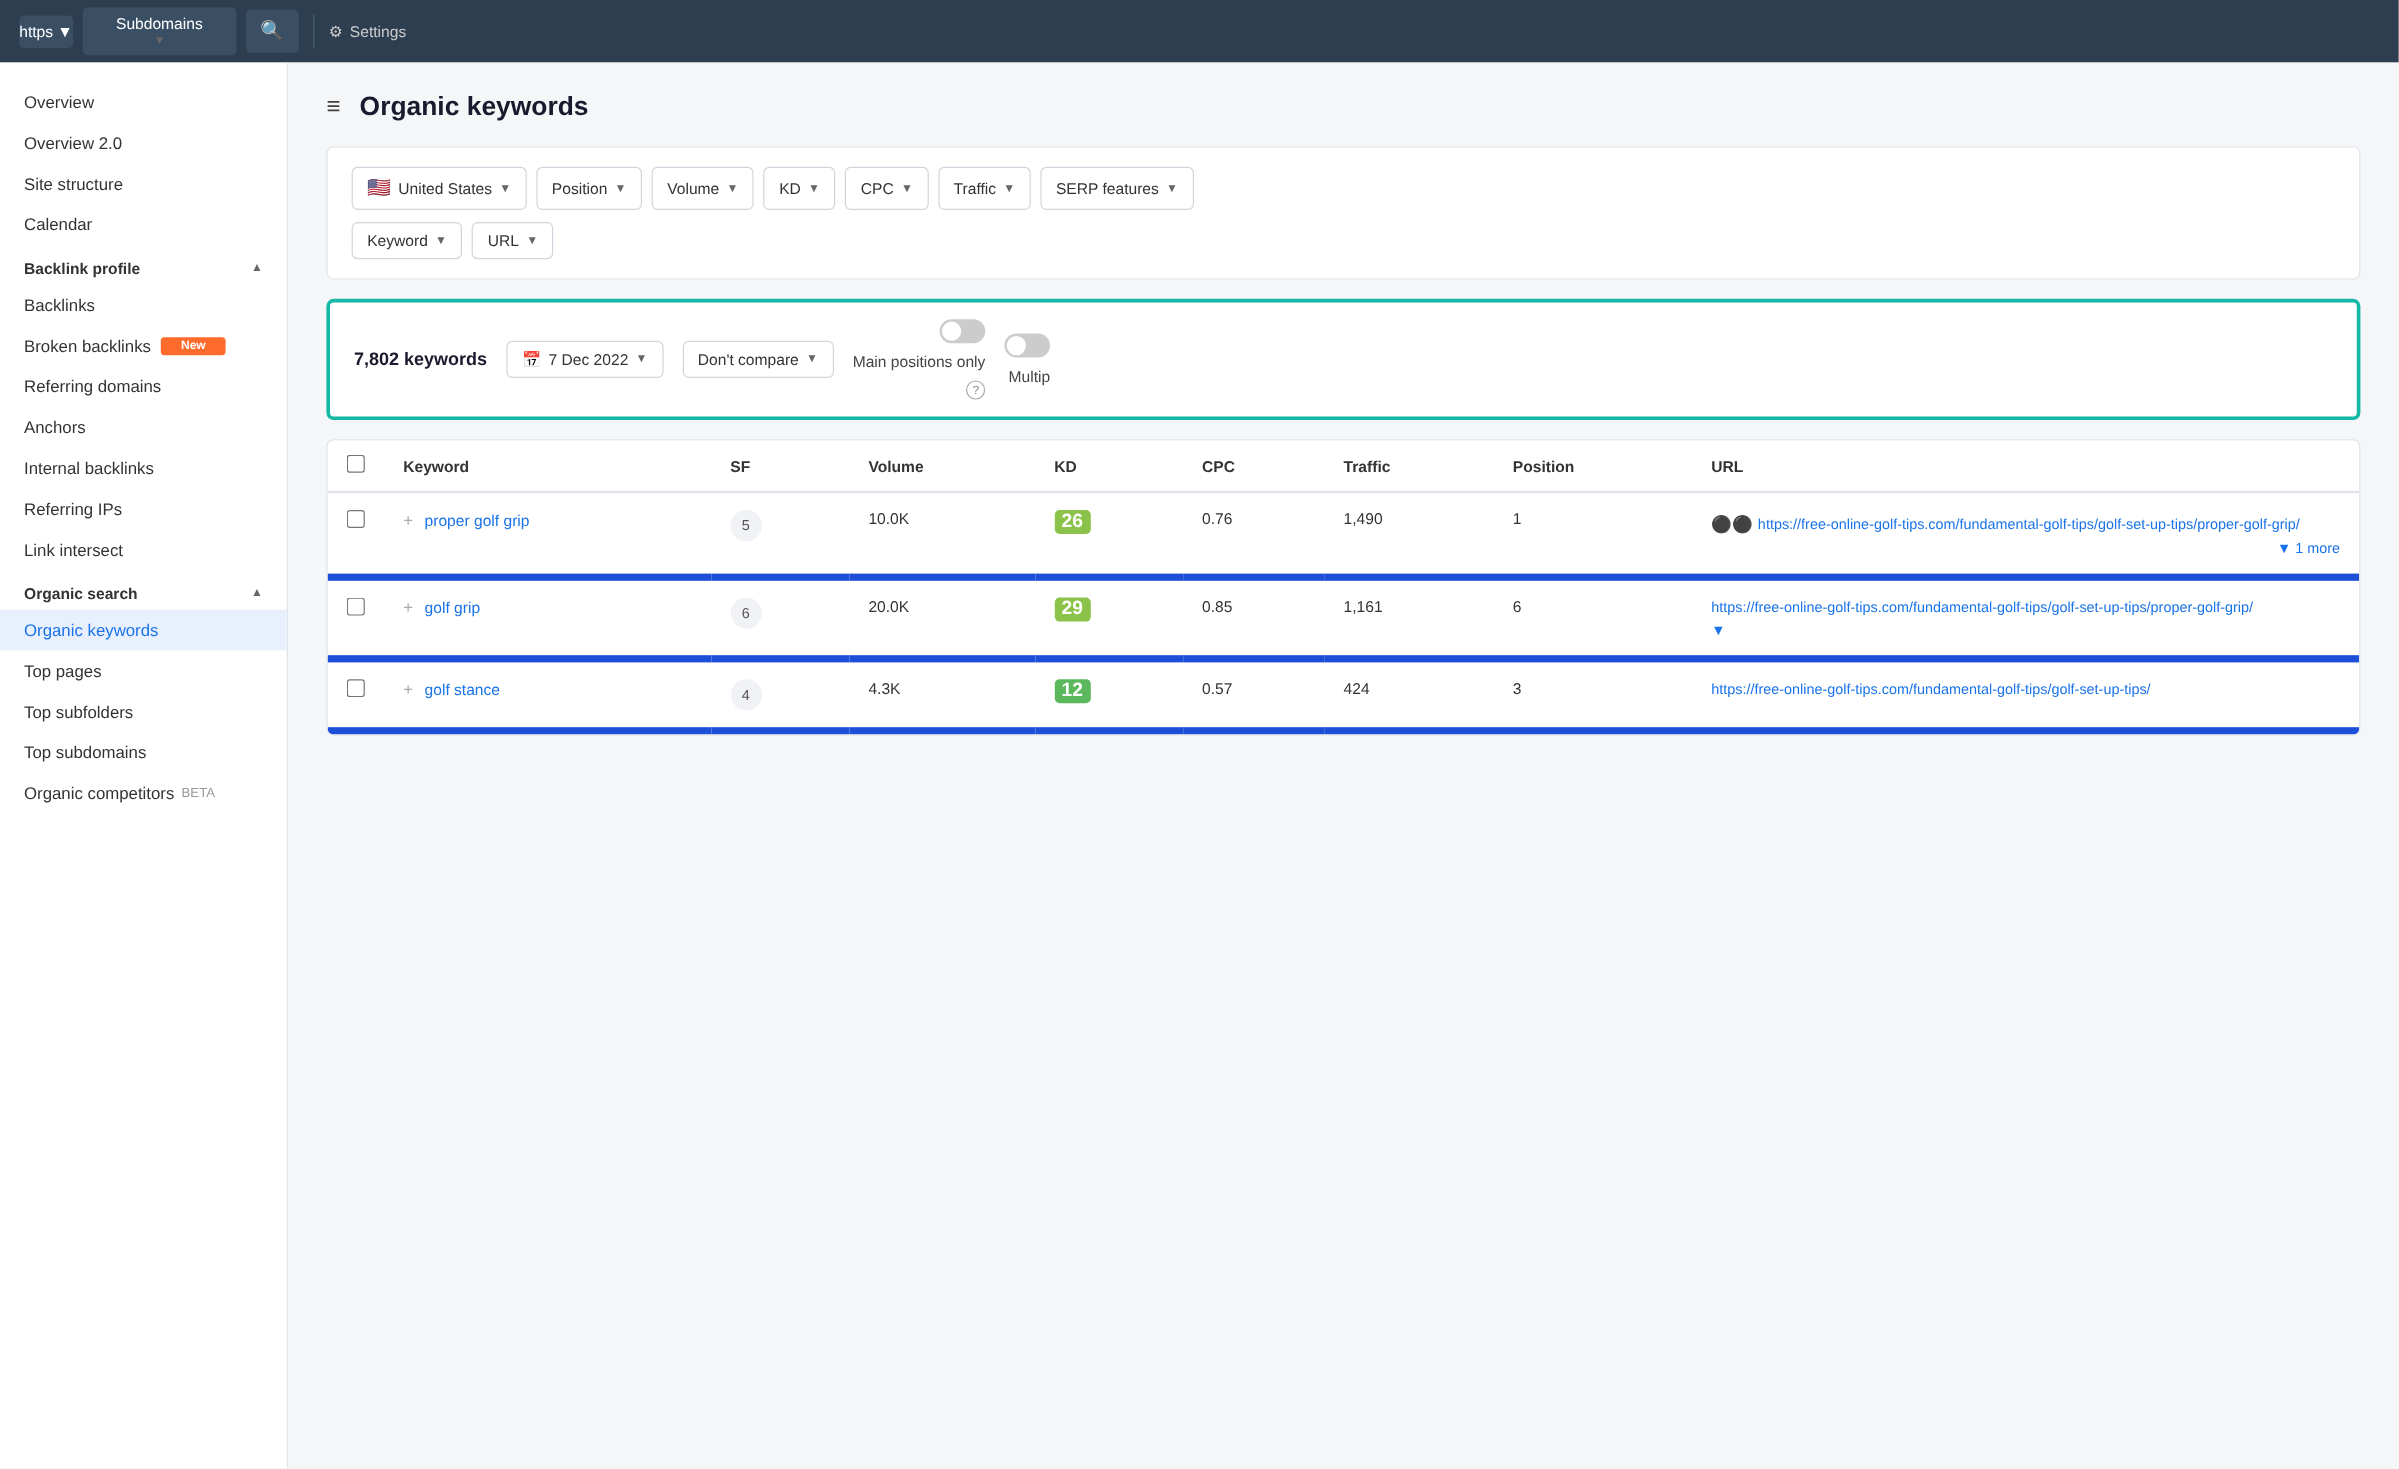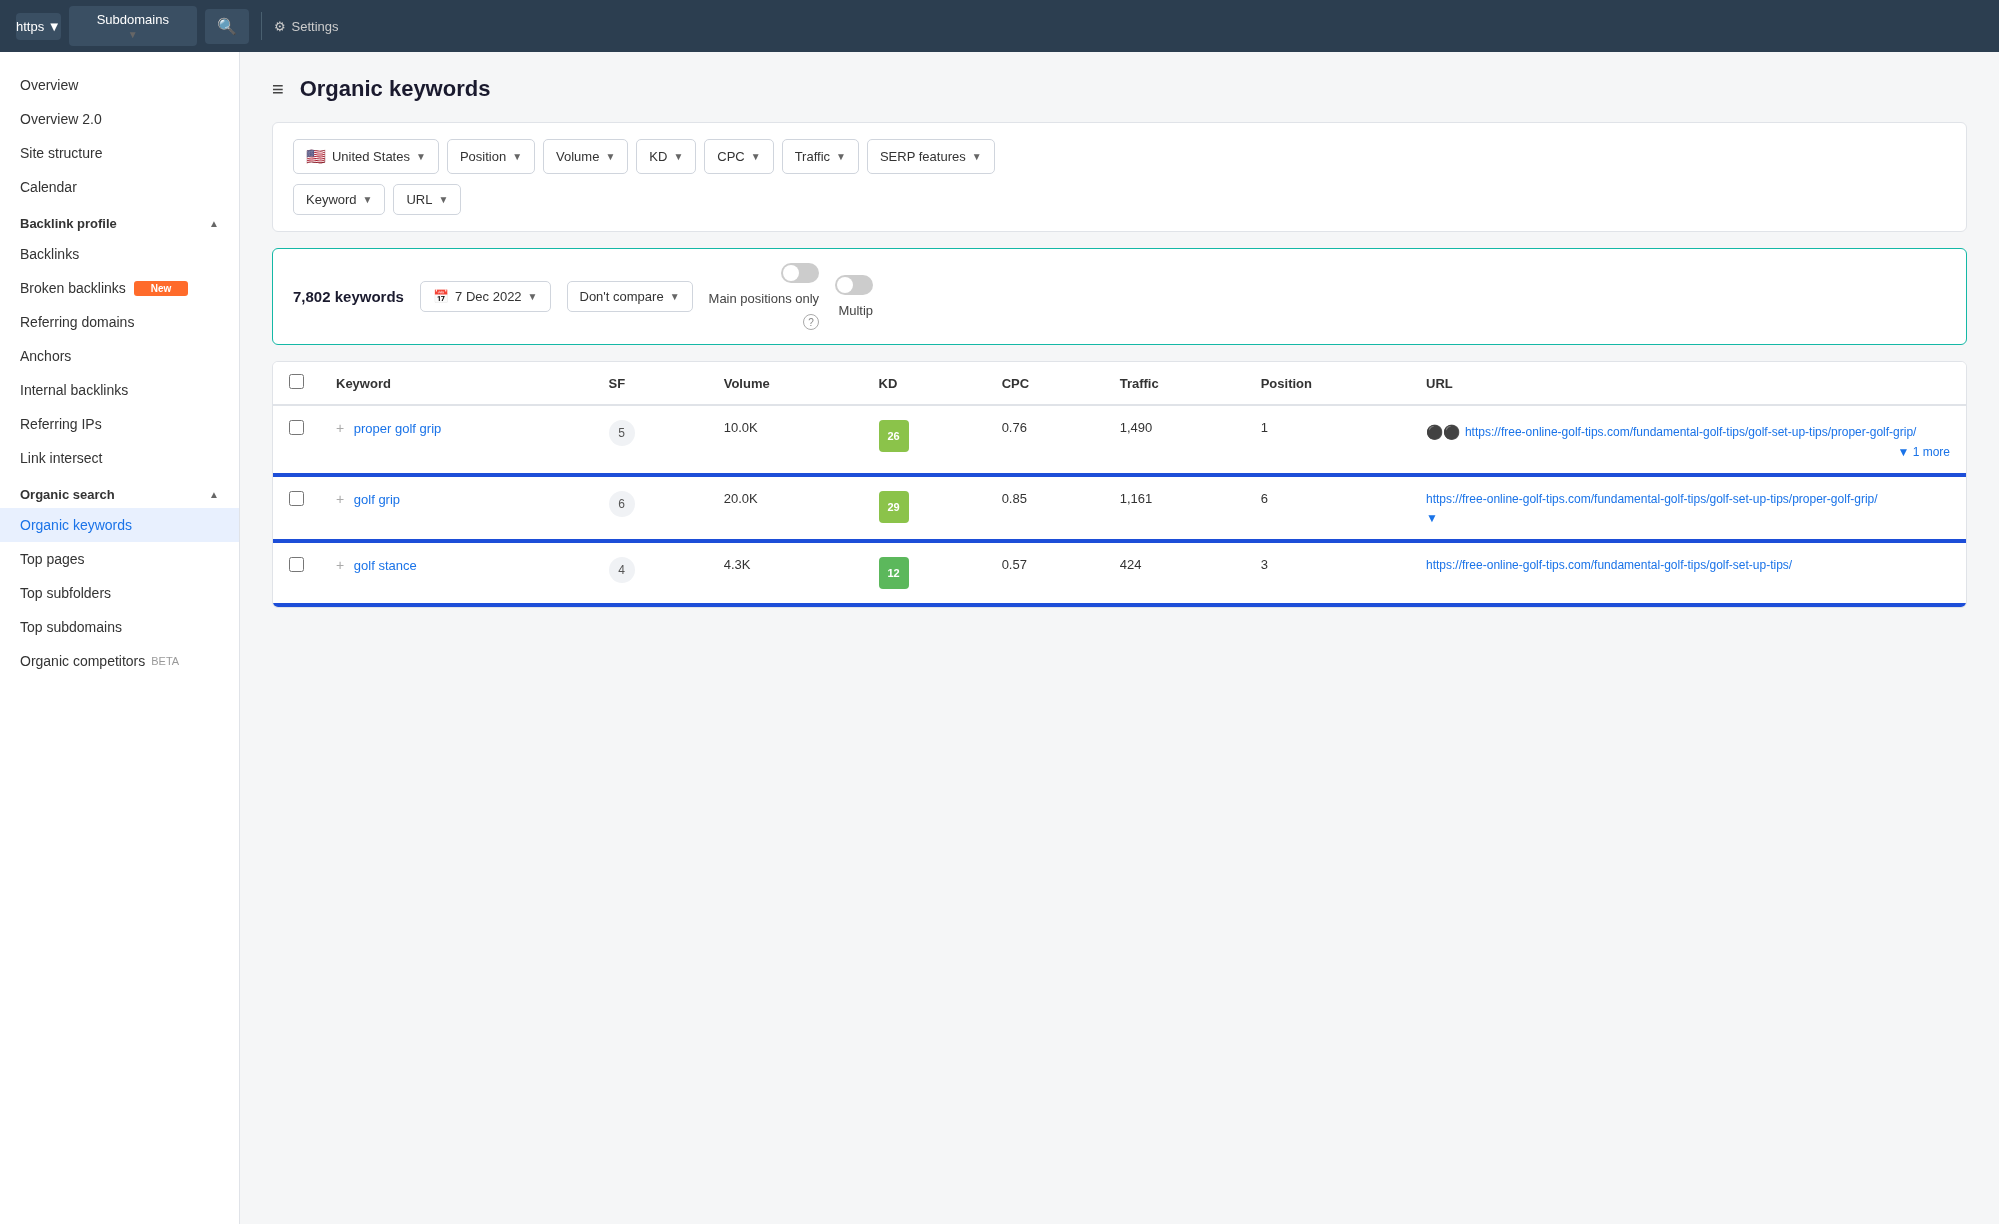--- a/index.html
+++ b/index.html
@@ -158,21 +158,21 @@
       font-size: 13px;
       color: #333;
       cursor: pointer;
       white-space: nowrap;
     }
     .flag { font-size: 16px; }
 
     
     .toolbar {
       background: #fff;
-      border: 1px solid #14b8a6;
+      border: 3px solid #14b8a6;
       border-radius: 6px;
       padding: 14px 20px;
       display: flex;
       align-items: center;
       gap: 16px;
       margin-bottom: 16px;
       flex-wrap: wrap;
     }
     .keyword-count { font-size: 15px; font-weight: 700; color: #1a1a2e; }
     .date-btn {
@@ -224,35 +224,35 @@
       text-align: left;
       font-size: 13px;
       font-weight: 700;
       color: #333;
       white-space: nowrap;
     }
     .data-table td {
       padding: 14px 16px;
       font-size: 13px;
       color: #333;
-      border-bottom: 4px solid #1d4ed8;
+      border-bottom: 6px solid #1d4ed8;
       vertical-align: top;
     }
     .th-checkbox { width: 40px; }
     .checkbox-cell { text-align: center; }
     input[type="checkbox"] { cursor: pointer; width: 15px; height: 15px; }
 
     .kd-badge {
       display: inline-flex;
       align-items: center;
       justify-content: center;
       width: 30px;
-      height: 32px;
+      height: 20px;
       border-radius: 4px;
-      font-size: 11px;
+      font-size: 16px;
       font-weight: 700;
       color: #fff;
     }
     .kd-green { background: #5cb85c; }
     .kd-light-green { background: #8bc34a; }
 
     .keyword-link { color: #1a73e8; text-decoration: none; cursor: pointer; }
     .url-link { color: #1a73e8; text-decoration: none; font-size: 12px; word-break: break-all; cursor: pointer; }
     .plus-btn { color: #aaa; cursor: pointer; font-size: 14px; margin-right: 6px; background: none; border: none; }
 

